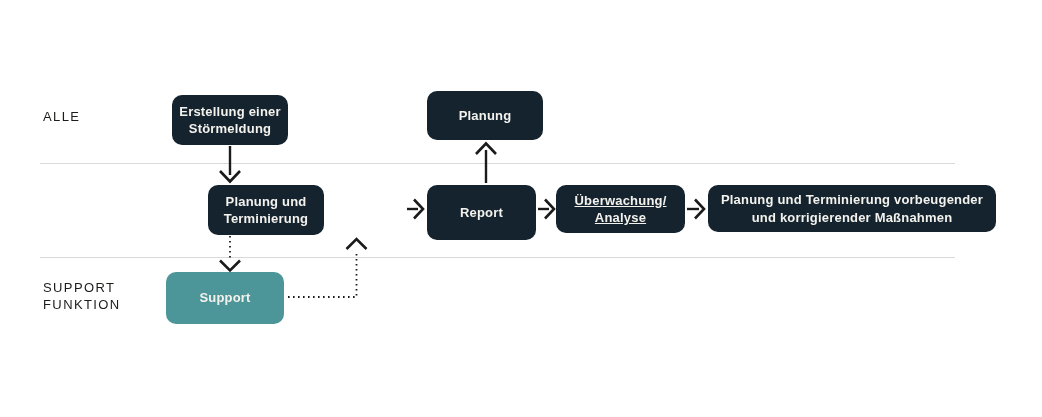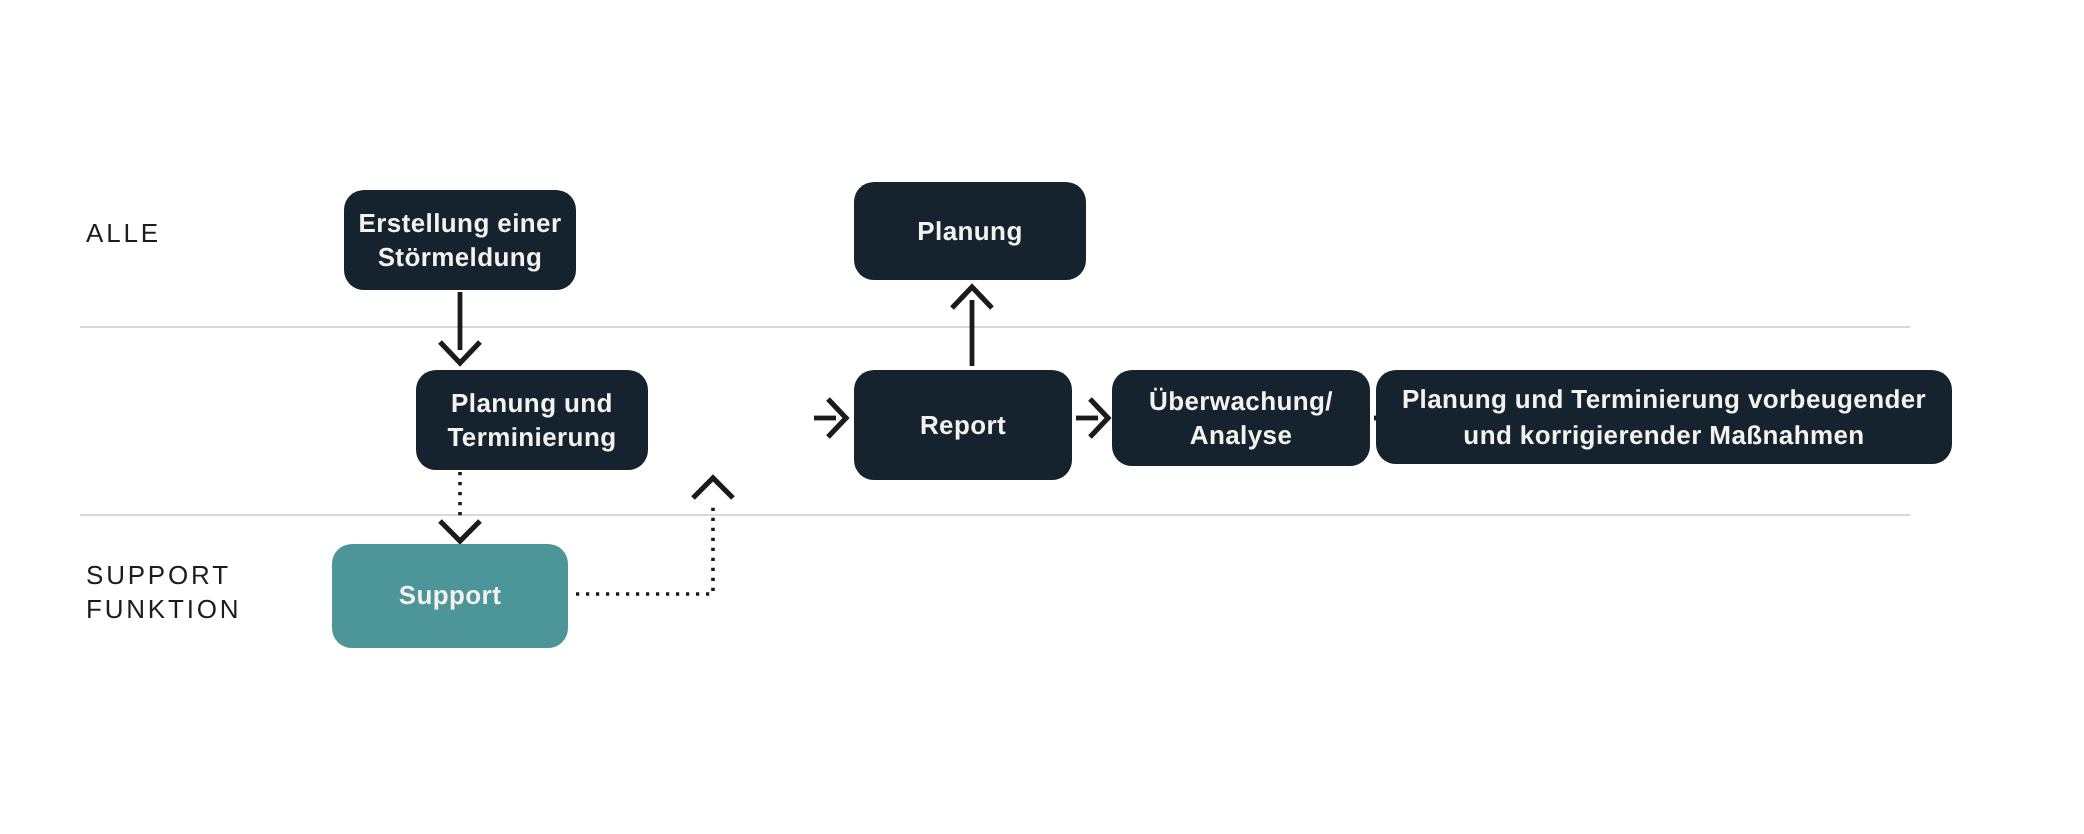--- a/index.html
+++ b/index.html
@@ -115,25 +115,25 @@
 
   <div class="node" style="left:172px; top:185px; width:116px; height:50px;margin-left:36px;">
     <span>Planung und Terminierung</span>
   </div>
 
 
   <div class="node" style="left:427px; top:185px; width:109px; height:55px;">
     <span>Report</span>
   </div>
 
-  <div class="node" style="left:556px; top:185px; width:129px; height:48px;">
+  <div class="node" style="left:556px; top:185px; width:129px; height:48px;text-decoration:underline;">
     <span>Überwachung/ Analyse</span>
   </div>
 
-  <div class="node" style="left:688px; top:185px; width:288px; height:47px;">
+  <div class="node" style="left:708px; top:185px; width:288px; height:47px;">
     <span>Planung und Terminierung vorbeugender und korrigierender Maßnahmen</span>
   </div>
 
   <div class="node teal" style="left:166px; top:272px; width:118px; height:52px;">
     <span>Support</span>
   </div>
 
 </div>
 
 </body></html>

